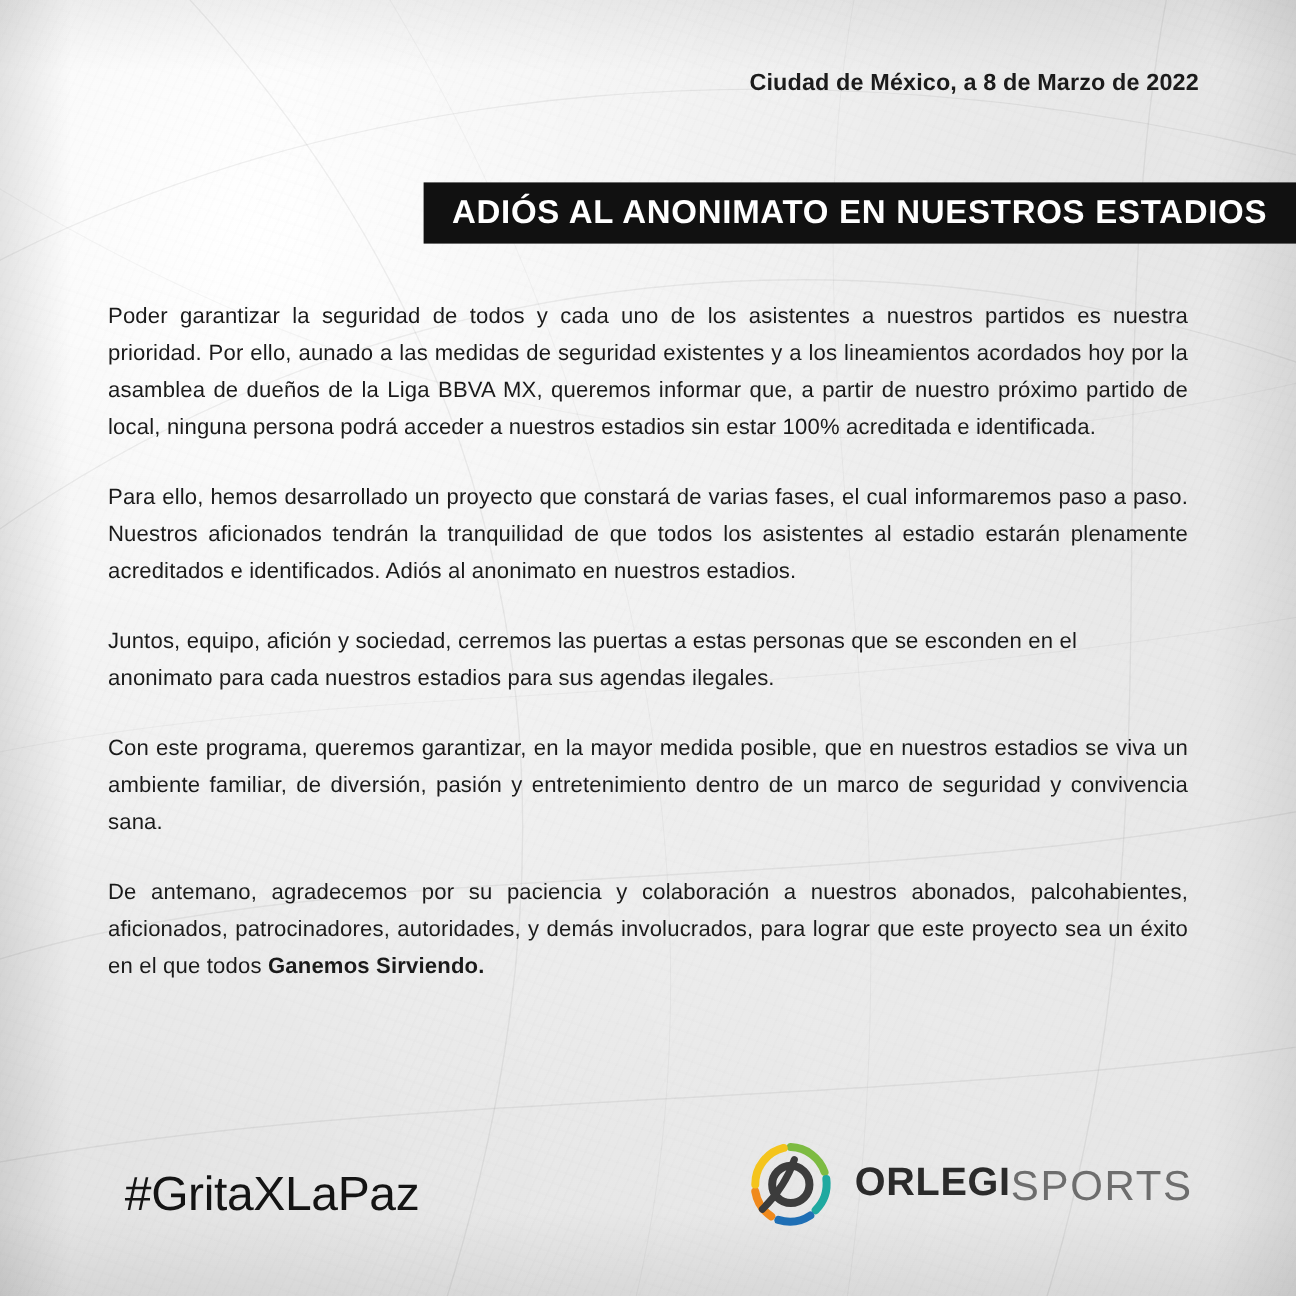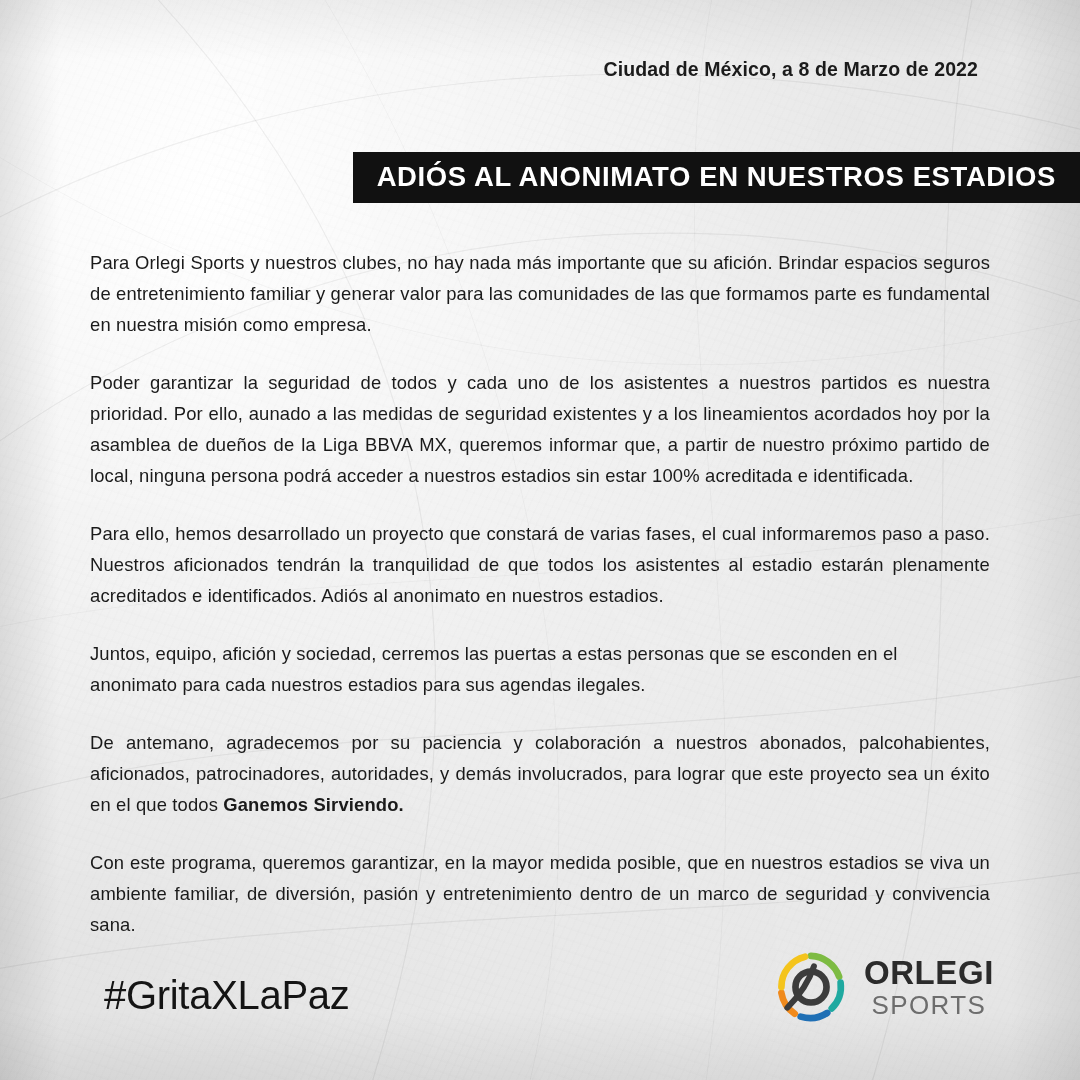--- a/index.html
+++ b/index.html
@@ -58,21 +58,21 @@
   .content {
     position: relative;
     z-index: 3;
     width: 100%;
     height: 100%;
   }
 
   .dateline {
     position: absolute;
     top: 58px;
-    right: 102px;
+    right: 81px;
     font-size: 19.5px;
     font-weight: bold;
     color: #1b1b1b;
     letter-spacing: .1px;
   }
 
   .headline-wrap {
     position: absolute;
     top: 152px;
     left: 0;
@@ -133,32 +133,31 @@
     align-items: center;
     gap: 16px;
   }
   .logo-mark {
     width: 74px;
     height: 74px;
     flex: none;
   }
   .logo-text {
     display: flex;
-    flex-direction: column;
+    flex-direction: row;
     line-height: 1;
-    align-items: center;
   }
   .logo-text .l1 {
     font-size: 33px;
     font-weight: bold;
     color: #2b2b2b;
     letter-spacing: .6px;
   }
   .logo-text .l2 {
-    font-size: 26px;
+    font-size: 35px;
     font-weight: 300;
     color: #6d6d6d;
     letter-spacing: 1.4px;
     margin-top: 3px;
   }
 </style>
 </head>
 <body>
 
 <div class="poster">
@@ -186,26 +185,25 @@
 
   <div class="content">
 
     <div class="dateline">Ciudad de México, a 8 de Marzo de 2022</div>
 
     <div class="headline-wrap">
       <div class="headline">ADIÓS AL ANONIMATO EN NUESTROS ESTADIOS</div>
     </div>
 
     <div class="body-copy">
-      <p>Para Orlegi Sports y nuestros clubes, no hay nada más importante que su afición. Brindar espacios seguros de entretenimiento familiar y generar valor para las comunidades de las que formamos parte es fundamental en nuestra misión como empresa.</p>
       <p>Poder garantizar la seguridad de todos y cada uno de los asistentes a nuestros partidos es nuestra prioridad. Por ello, aunado a las medidas de seguridad existentes y a los lineamientos acordados hoy por la asamblea de dueños de la Liga BBVA MX, queremos informar que, a partir de nuestro próximo partido de local, ninguna persona podrá acceder a nuestros estadios sin estar 100% acreditada e identificada.</p>
       <p>Para ello, hemos desarrollado un proyecto que constará de varias fases, el cual informaremos paso a paso. Nuestros aficionados tendrán la tranquilidad de que todos los asistentes al estadio estarán plenamente acreditados e identificados. Adiós al anonimato en nuestros estadios.</p>
       <p class="nojust">Juntos, equipo, afición y sociedad, cerremos las puertas a estas personas que se esconden en el anonimato para cada nuestros estadios para sus agendas ilegales.</p>
+      <p>Con este programa, queremos garantizar, en la mayor medida posible, que en nuestros estadios se viva un ambiente familiar, de diversión, pasión y entretenimiento dentro de un marco de seguridad y convivencia sana.</p>
       <p><span>De antemano, agradecemos por su paciencia y colaboración a nuestros abonados, palcohabientes, aficionados, patrocinadores, autoridades, y demás involucrados, para lograr que este proyecto sea un éxito en el que todos </span><b>Ganemos Sirviendo.</b></p>
-      <p>Con este programa, queremos garantizar, en la mayor medida posible, que en nuestros estadios se viva un ambiente familiar, de diversión, pasión y entretenimiento dentro de un marco de seguridad y convivencia sana.</p>
     </div>
 
     <div class="hashtag">#GritaXLaPaz</div>
 
     <div class="logo">
       <svg class="logo-mark" viewBox="0 0 100 100">
         <g fill="none" stroke-width="9" stroke-linecap="round">
           <path d="M50 8 A42 42 0 0 1 88 36" stroke="#7dbb42"></path>
           <path d="M90 44 A42 42 0 0 1 78 79" stroke="#1fa9a0"></path>
           <path d="M72 85 A42 42 0 0 1 36 90" stroke="#1f6fb5"></path>

